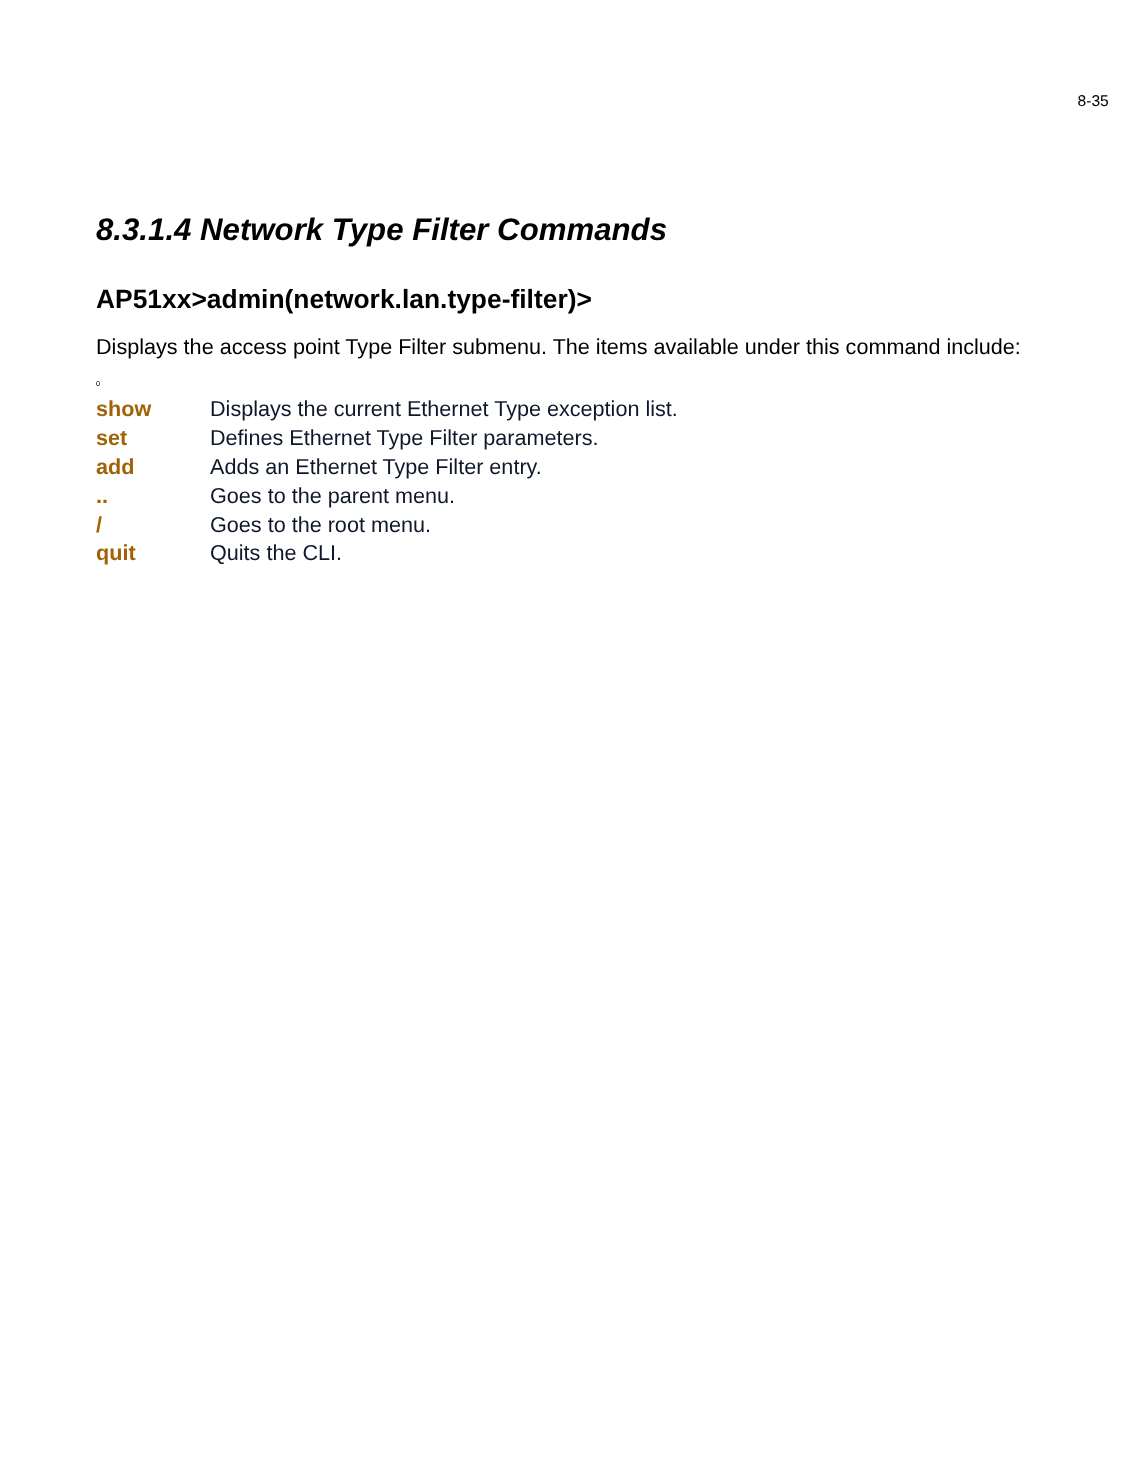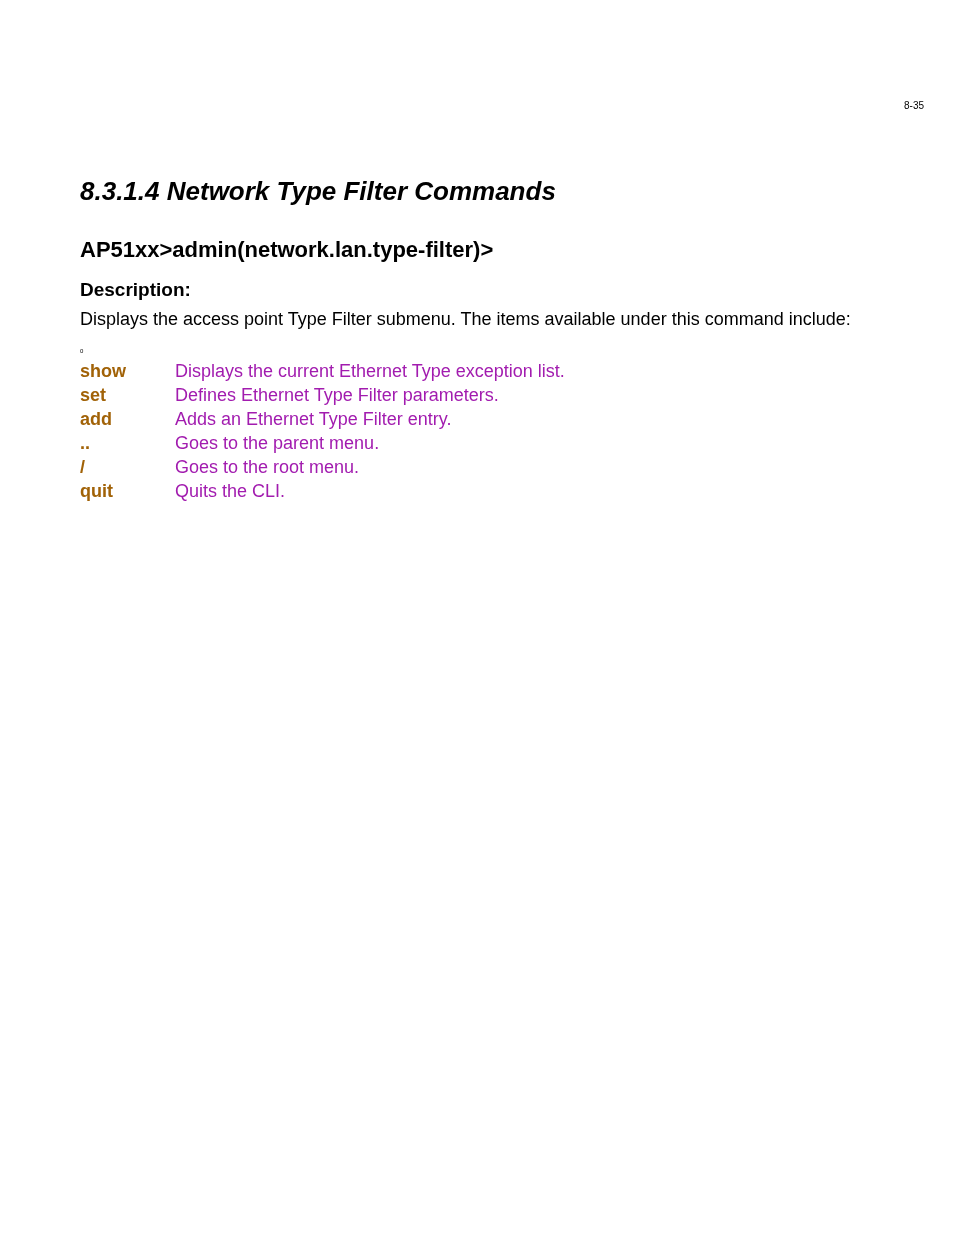--- a/index.html
+++ b/index.html
@@ -7,23 +7,23 @@
     padding: 0;
     background: #ffffff;
     font-family: "Helvetica Neue", Helvetica, Arial, sans-serif;
     color: #000;
     width: 954px;
     height: 1235px;
     position: relative;
   }
   .page-number {
     position: absolute;
-    top: 100px;
+    top: 76px;
     right: 30px;
-    font-size: 10px;
+    font-size: 13px;
     font-family: "Helvetica Neue Condensed", "Arial Narrow", Arial, sans-serif;
     font-stretch: condensed;
   }
   .content {
     position: absolute;
     top: 160px;
     left: 80px;
     right: 60px;
   }
   .section-title {
@@ -70,35 +70,34 @@
     font-stretch: condensed;
     font-size: 18px;
     line-height: 22px;
   }
   .cmd-table td.cmd {
     font-weight: bold;
     color: #a16207;
     width: 95px;
   }
   .cmd-table td.desc {
-    color: #a21caf;
+    color: #0f172a;
   }
 </style>
 </head>
 <body>
 
 <div class="page-number">8-35</div>
 
 <div class="content">
 
   <h2 class="section-title">8.3.1.4  Network Type Filter Commands</h2>
 
   <div class="prompt-line">AP51xx&gt;admin(network.lan.type-filter)&gt;</div>
 
-  <div class="description-label">Description:</div>
 
   <div class="description-text">Displays the access point Type Filter submenu. The items available under this command include:</div>
 
   <div class="tiny-mark">0</div>
 
   <table class="cmd-table">
     <tbody>
         <tr>
       <td class="cmd">show</td>
       <td class="desc">Displays the current Ethernet Type exception list.</td>

